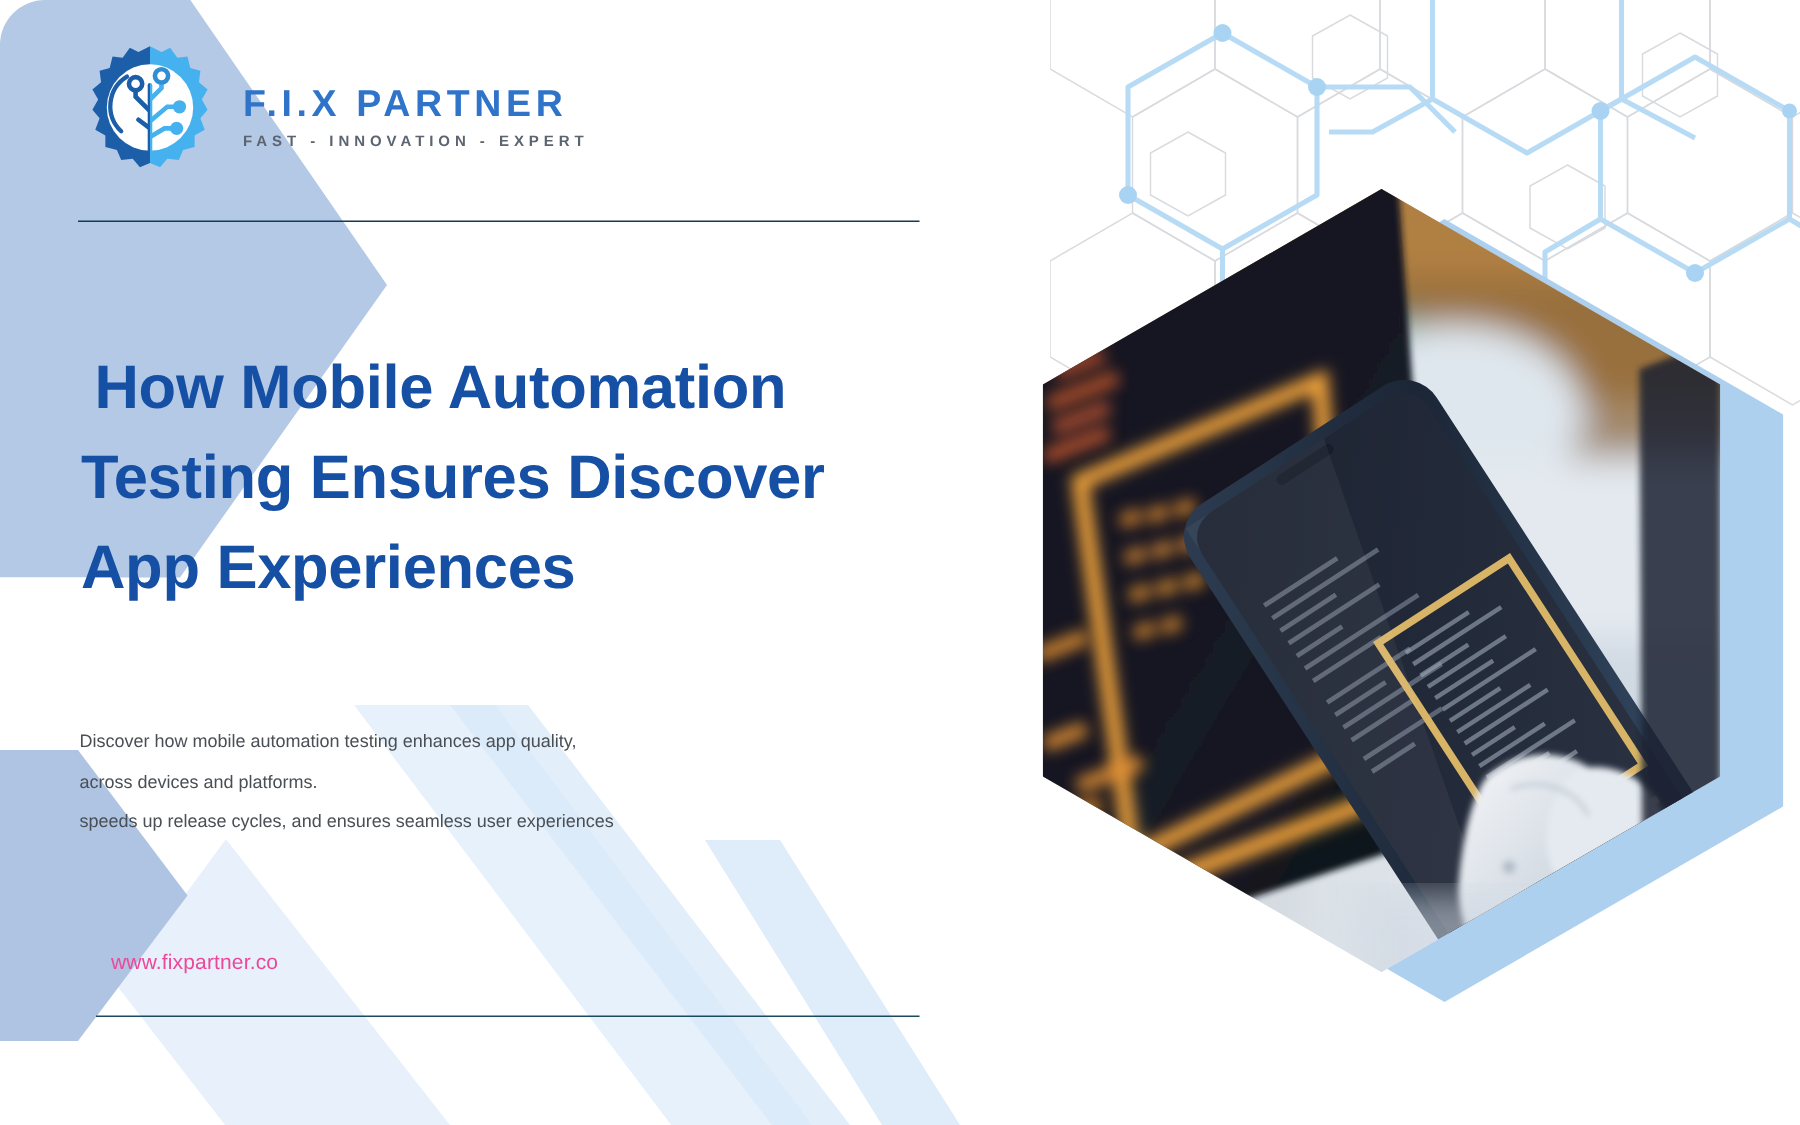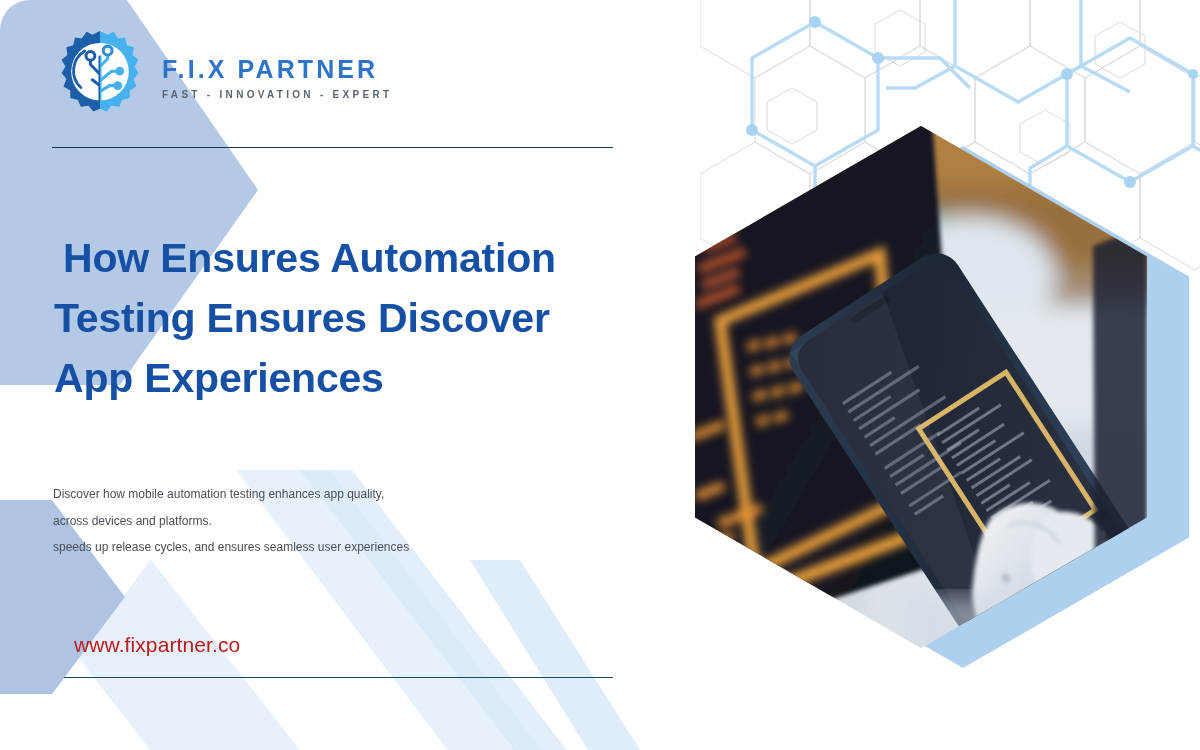--- a/index.html
+++ b/index.html
@@ -46,21 +46,21 @@
   
   .body-copy{
     position:absolute;left:53px;top:481px;width:640px;
     color:#4a4f55;font-size:12px;line-height:26.5px;font-weight:normal;
   }
   .body-copy span{display:block;white-space:nowrap;}
 
   
   .site-url{
     position:absolute;left:74px;top:633px;
-    color:#b91c1c;font-size:21px;letter-spacing:0.1px;
+    color:#ec4899;font-size:14px;letter-spacing:0.1px;
   }
   .footer-rule{
     position:absolute;left:64px;top:677px;width:549px;height:0;
     border-top:1.6px solid #1b4a5e;
   }
 
   
   .hex-accent{
     position:absolute;left:737px;top:146px;width:452px;height:522px;
     background:#aed0ef;
@@ -356,21 +356,21 @@
     </svg>
     <div class="logo-words">
       <div class="logo-name">F.I.X PARTNER</div>
       <div class="logo-tag">FAST -  INNOVATION -  EXPERT</div>
     </div>
   </div>
 
   <div class="header-rule"></div>
 
   <div class="headline">
-    <span class="l1">How Ensures Automation</span>
+    <span class="l1">How Mobile Automation</span>
     <span class="l2">Testing Ensures Discover</span>
     <span class="l3">App Experiences</span>
   </div>
 
   <div class="body-copy">
     <span>Discover how mobile automation testing enhances app quality,</span>
     <span>across devices and platforms.</span>
     <span>speeds up release cycles, and ensures seamless user experiences</span>
   </div>
 

